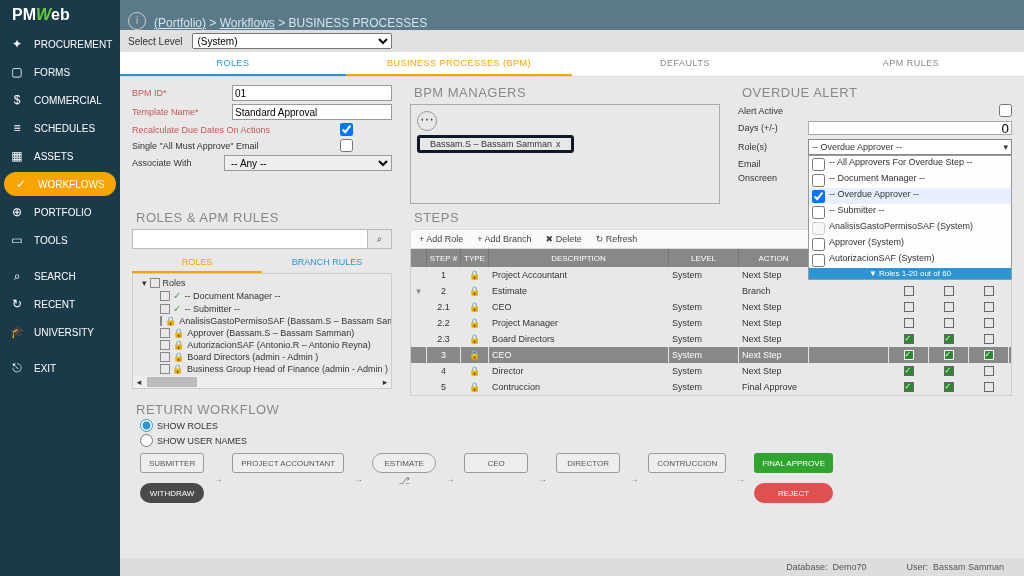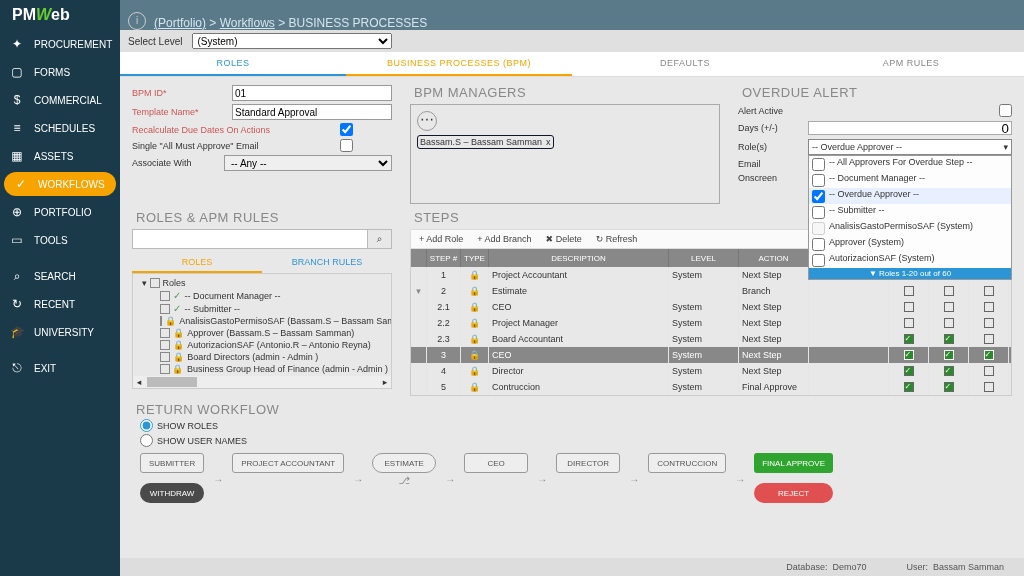--- a/index.html
+++ b/index.html
@@ -40,21 +40,21 @@
 .field label { width: 100px; font-size: 9px; }
 .field .red { color: #c55; }
 .field input[type=text], .field select { height: 16px; font-size: 10px; flex: 1; border: 1px solid #999; padding: 0 2px; }
 .field input[type=checkbox] { margin-left: 0; }
 .field .idval { width: 168px !important; flex: none; }
 
 legend, .legend { font-size: 13px; color: #888; letter-spacing: 0.5px; padding: 0 4px; }
 
 .chipbox { border: 1px solid #aaa; min-height: 100px; padding: 6px; margin-top: 4px; }
 .ellips { width: 20px; height: 20px; border: 1px solid #999; border-radius: 50%; text-align: center; line-height: 14px; font-size: 14px; cursor: pointer; margin-bottom: 4px; }
-.chip { display: inline-block; border: 1px solid #0f172a; border-radius: 3px; padding: 1px 2px; font-size: 9px; }
+.chip { display: inline-block; border: 3px solid #0f172a; border-radius: 3px; padding: 1px 10px; font-size: 9px; }
 .chip .x { margin-left: 4px; cursor: pointer; }
 
 .overdue-row { display: flex; align-items: center; margin-bottom: 4px; font-size: 9px; }
 .overdue-row > span:first-child { width: 70px; }
 .overdue-row input[type=text] { flex: 1; height: 14px; border: 1px solid #aaa; text-align: right; padding-right: 2px; }
 .dd { position: relative; flex: 1; }
 .dd-head { height: 16px; border: 1px solid #888; display: flex; align-items: center; justify-content: space-between; padding: 0 3px; background: #fff; cursor: pointer; font-size: 9px; }
 .dd-list { position: absolute; top: 16px; left: 0; right: 0; background: #fdfdfd; border: 1px solid #999; z-index: 50; font-size: 9px; max-height: 150px; overflow: hidden; }
 .dd-opt { display: flex; align-items: flex-start; gap: 4px; padding: 1px 3px; }
 .dd-opt input { margin-top: 1px; }
@@ -445,21 +445,21 @@
                     <span class="ck"></span>
                   </div>
                   <div class="cx">
                     <span class="ck"></span>
                   </div>
                 </div>
                 <div class="grow">
                   <div class="cx exp"></div>
                   <div class="cx">2.3</div>
                   <div class="cx lock">🔒</div>
-                  <div>Board Accountant</div>
+                  <div>Board Directors</div>
                   <div>System</div>
                   <div>Next Step</div>
                   <div></div>
                   <div class="cx">
                     <span class="ck on"></span>
                   </div>
                   <div class="cx">
                     <span class="ck on"></span>
                   </div>
                   <div class="cx">

